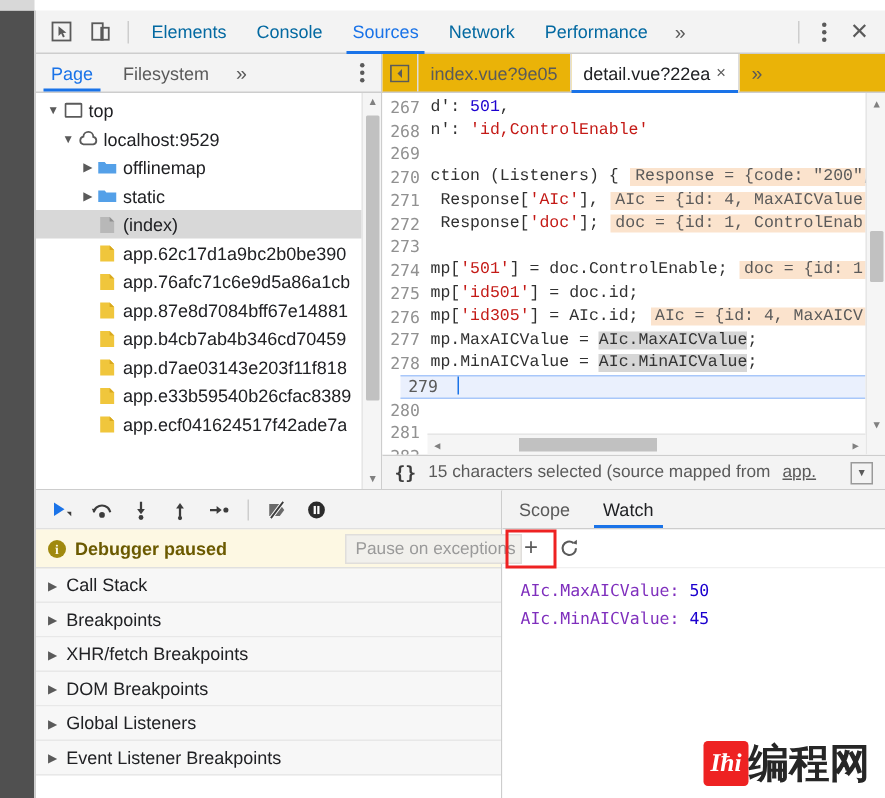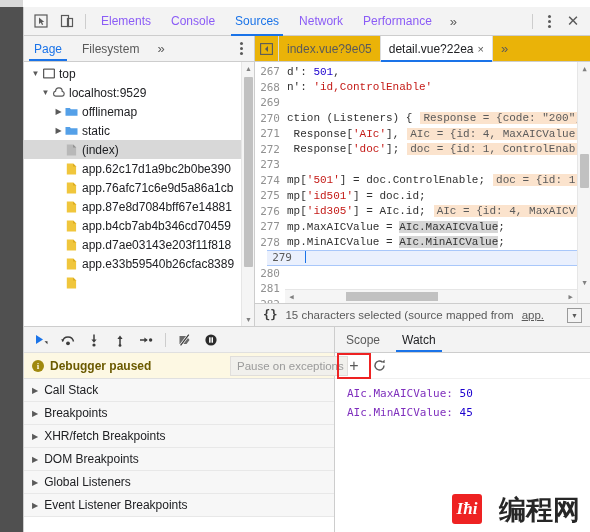--- a/index.html
+++ b/index.html
@@ -51,21 +51,21 @@
     display: flex; align-items: center; justify-content: center;
     cursor: pointer;
   }
   .tb-sep {
     width: 1px; height: 15px; background: #cdcdcd; margin: 0 5px;
   }
   .panel-tabs { display: flex; align-items: stretch; height: 29px; }
   .panel-tab {
     display: flex; align-items: center;
     padding: 0 10px;
-    font-size: 12px; color: #8b5cf6;
+    font-size: 12px; color: #0369a1;
     cursor: pointer; position: relative;
     white-space: nowrap;
   }
   .panel-tab.active { color: #1a73e8; }
   .panel-tab.active::after {
     content: ""; position: absolute; left: 6px; right: 6px; bottom: 0;
     height: 2px; background: #1a73e8;
   }
   .chev { font-size: 13px; color: #5a5a5a; padding: 0 8px; cursor: pointer;
           display:flex; align-items:center; }
@@ -309,21 +309,21 @@
     font-family:"DejaVu Sans Mono","Liberation Mono", monospace;
     font-size: 11px; height: 19px; display:flex; align-items:center;
     white-space: pre; cursor: pointer;
   }
   .w-name { color: #7f2fbd; }
   .w-val  { color: #1c00cf; }
 
   
   .watermark {
     position:absolute; right: 10px; bottom: 8px;
-    display:flex; align-items:center; gap: 17px;
+    display:flex; align-items:center; gap: 0;
     pointer-events: none;
   }
   .wm-badge {
     width: 30px; height: 30px; background:#ee2222; border-radius:3px;
     display:flex; align-items:center; justify-content:center;
     color:#fff; font-style: italic; font-weight: bold; font-size: 17px;
     font-family:"Liberation Serif", serif;
   }
   .wm-text {
     font-size: 27px; font-weight: bold; color:#262626;
@@ -507,20 +507,21 @@
             </span>
             <span class="lbl">app.e33b59540b26cfac8389</span>
           </div>
           <div class="tree-row" style="padding-left:40px">
             <span class="ico">
               <svg width="11" height="12" viewBox="0 0 11 12">
                   <path d="M0.8 0.6 h6.3 l3 3 v7.8 h-9.3 z" fill="#f0c63c"></path>
                   <path d="M7.1 0.6 v3 h3 z" fill="#d8a81e"></path>
                 </svg>
             </span>
+            <span class="lbl">app.ecf041624517f42ade7a</span>
           </div>
 
           <div class="vscroll">
             <div class="arrow-up">▲</div>
             <div class="thumb" style="top:15px;height:190px"></div>
             <div class="arrow-dn">▼</div>
           </div>
         </div>
       </div>
 

